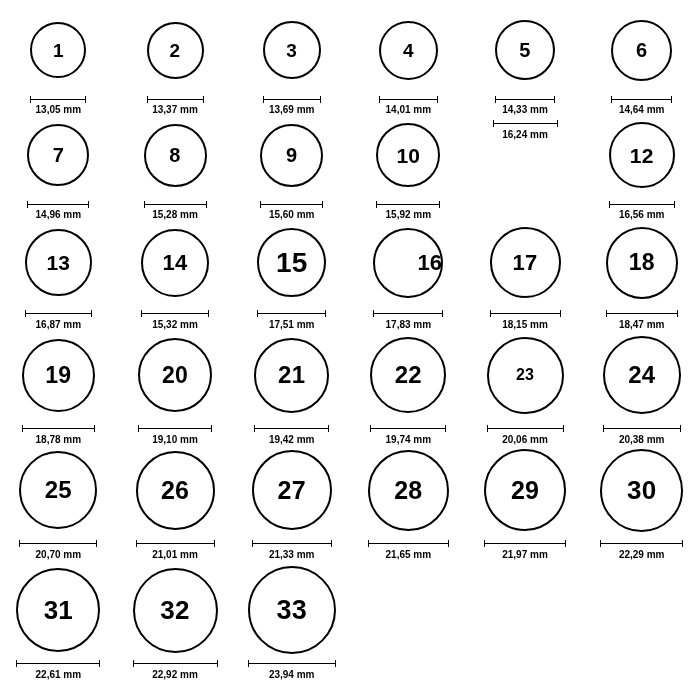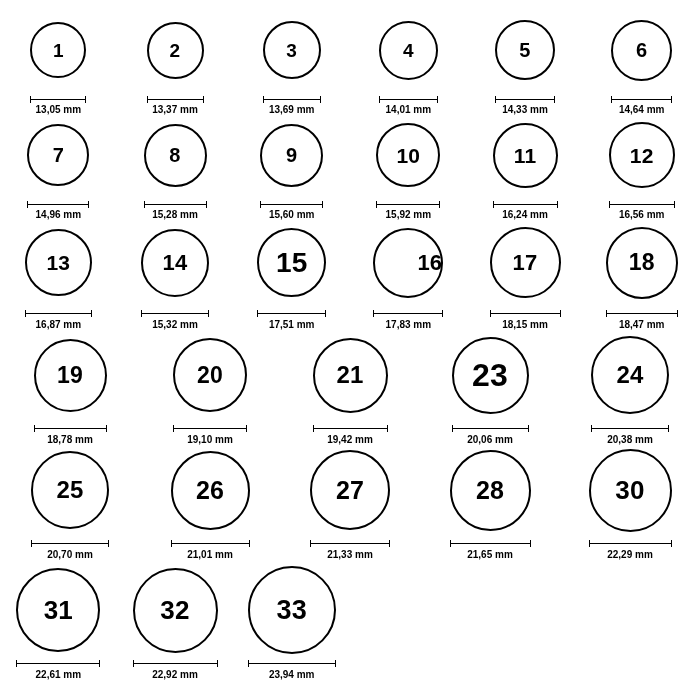--- a/index.html
+++ b/index.html
@@ -214,25 +214,20 @@
           </div>
         </div>
         <div class="measure" style="width: 64px;">
           <div class="bar"></div>
           <div class="tick left"></div>
           <div class="tick right"></div>
         </div>
         <div class="mm-label">15,92 mm</div>
       </div>
       <div class="cell">
-        <div class="circle-wrap" style="height: 90px;">
-          <div class="circle" style="width: 65px; height: 65px;">
-            <span class="size-num" style="font-size: 21px;">11</span>
-          </div>
-        </div>
         <div class="measure" style="width: 65px;">
           <div class="bar"></div>
           <div class="tick left"></div>
           <div class="tick right"></div>
         </div>
         <div class="mm-label">16,24 mm</div>
       </div>
       <div class="cell">
         <div class="circle-wrap" style="height: 90px;">
           <div class="circle" style="width: 66px; height: 66px;">
@@ -362,22 +357,35 @@
         </div>
         <div class="measure" style="width: 75px;">
           <div class="bar"></div>
           <div class="tick left"></div>
           <div class="tick right"></div>
         </div>
         <div class="mm-label">19,42 mm</div>
       </div>
       <div class="cell">
         <div class="circle-wrap" style="height: 90px;">
+          <div class="circle" style="width: 76px; height: 76px;">
+            <span class="size-num" style="font-size: 24px;">22</span>
+          </div>
+        </div>
+        <div class="measure" style="width: 76px;">
+          <div class="bar"></div>
+          <div class="tick left"></div>
+          <div class="tick right"></div>
+        </div>
+        <div class="mm-label">19,74 mm</div>
+      </div>
+      <div class="cell">
+        <div class="circle-wrap" style="height: 90px;">
           <div class="circle" style="width: 77px; height: 77px;">
-            <span class="size-num" style="font-size: 32px;">23</span>
+            <span class="size-num" style="font-size: 16px;">23</span>
           </div>
         </div>
         <div class="measure" style="width: 77px;">
           <div class="bar"></div>
           <div class="tick left"></div>
           <div class="tick right"></div>
         </div>
         <div class="mm-label">20,06 mm</div>
       </div>
       <div class="cell">
@@ -439,20 +447,33 @@
           <div class="circle" style="width: 81px; height: 81px;">
             <span class="size-num" style="font-size: 25px;">28</span>
           </div>
         </div>
         <div class="measure" style="width: 81px;">
           <div class="bar"></div>
           <div class="tick left"></div>
           <div class="tick right"></div>
         </div>
         <div class="mm-label">21,65 mm</div>
+      </div>
+      <div class="cell">
+        <div class="circle-wrap" style="height: 90px;">
+          <div class="circle" style="width: 82px; height: 82px;">
+            <span class="size-num" style="font-size: 25px;">29</span>
+          </div>
+        </div>
+        <div class="measure" style="width: 82px;">
+          <div class="bar"></div>
+          <div class="tick left"></div>
+          <div class="tick right"></div>
+        </div>
+        <div class="mm-label">21,97 mm</div>
       </div>
       <div class="cell">
         <div class="circle-wrap" style="height: 90px;">
           <div class="circle" style="width: 83px; height: 83px;">
             <span class="size-num" style="font-size: 26px;">30</span>
           </div>
         </div>
         <div class="measure" style="width: 83px;">
           <div class="bar"></div>
           <div class="tick left"></div>

